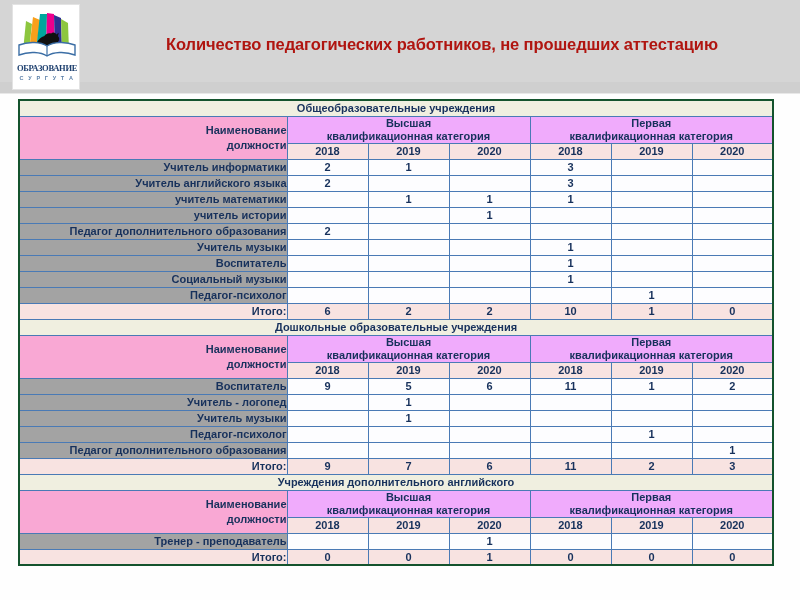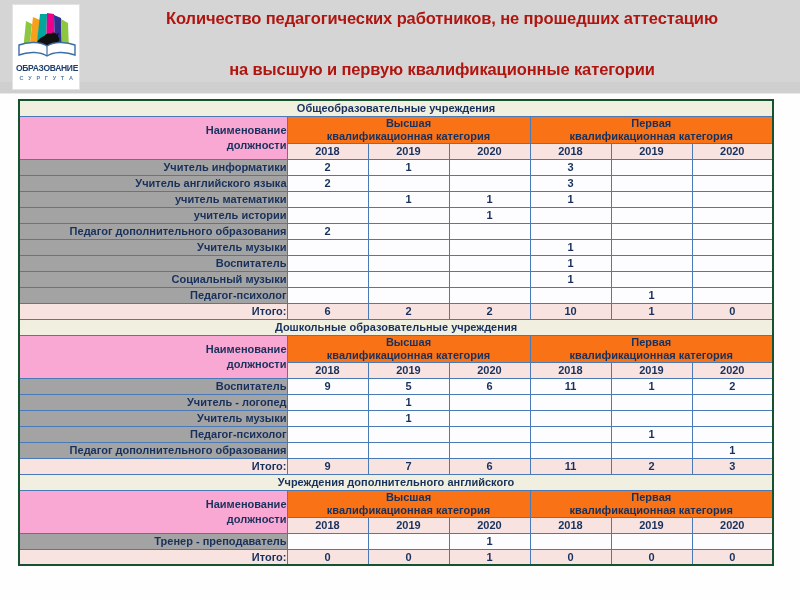--- a/index.html
+++ b/index.html
@@ -33,21 +33,21 @@
   
   .logo {
     position: absolute; left: 12px; top: 4px; width: 68px; height: 86px;
     background: #ffffff; border: 1px solid #e3e3e3;
     overflow: hidden;
   }
   .logo svg { display: block; }
   .logo-txt1 {
     position: absolute; left: 0; top: 58px; width: 68px; text-align: center;
     font-size: 8.5px; font-weight: bold; color: #1d3f6e; letter-spacing: -0.3px;
-    font-family: Liberation Sans, sans-serif;
+    font-family: Liberation Serif, serif;
   }
   .logo-txt2 {
     position: absolute; left: 0; top: 70px; width: 68px; text-align: center;
     font-size: 5.5px; font-weight: bold; color: #5a7fa8; letter-spacing: 1.6px;
   }
 
   
   #tablewrap {
     position: absolute; left: 18px; top: 99px; width: 754px;
   }
@@ -64,21 +64,21 @@
   col.c-year { width: 81px; }
 
   
   .sec-banner {
     background: #f0efe0; color: #c1272d;
     text-align: center; font-size: 11.5px; font-weight: bold;
     height: 18px;
   }
   
   .cat-head {
-    background: #f97316; text-align: center; font-size: 11px;
+    background: #f0abfc; text-align: center; font-size: 11px;
     color: #17315c; font-weight: bold; line-height: 13px;
     height: 32px;
   }
   .name-head {
     background: #f9a8d4; text-align: right; font-size: 11.5px;
     color: #17315c; font-weight: bold; line-height: 15px;
   }
   .year-head {
     background: #f8e3e1; text-align: center; font-size: 11px;
     color: #17315c; font-weight: bold; height: 17px;
@@ -125,21 +125,20 @@
       </g>
       <path d="M6 40 C16 36 28 37 34 41 C40 37 52 36 62 40 L62 50 C52 46 40 47 34 51 C28 47 16 46 6 50 Z" fill="#ffffff" stroke="#3b6ea5" stroke-width="1.4"></path>
       <path d="M34 41 L34 51" stroke="#3b6ea5" stroke-width="1.2"></path>
     </svg>
     <div class="logo-txt1">ОБРАЗОВАНИЕ</div>
     <div class="logo-txt2">С У Р Г У Т А</div>
   </div>
 
   <div class="title-wrap">
     <div class="title-line">Количество педагогических работников, не прошедших аттестацию</div>
-    <div class="title-line">на высшую и первую квалификационные категории</div>
   </div>
 
   <div id="tablewrap">
     <table class="grid">
       <colgroup>
         <col class="c-name">
           <col class="c-year">
           <col class="c-year">
           <col class="c-year">
         <col class="c-year">

